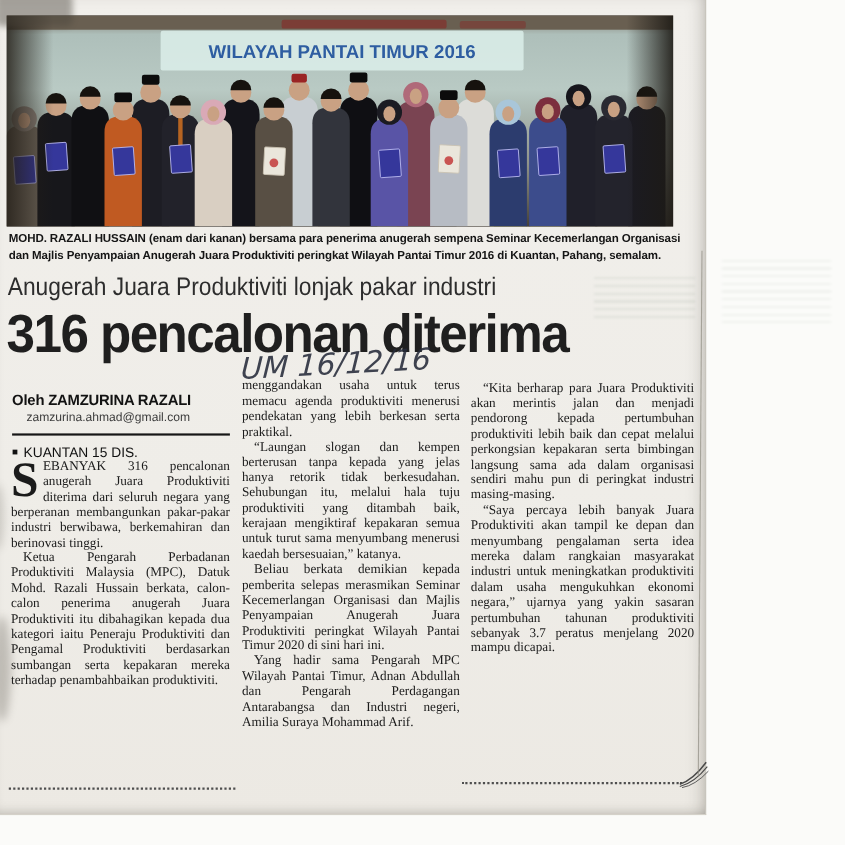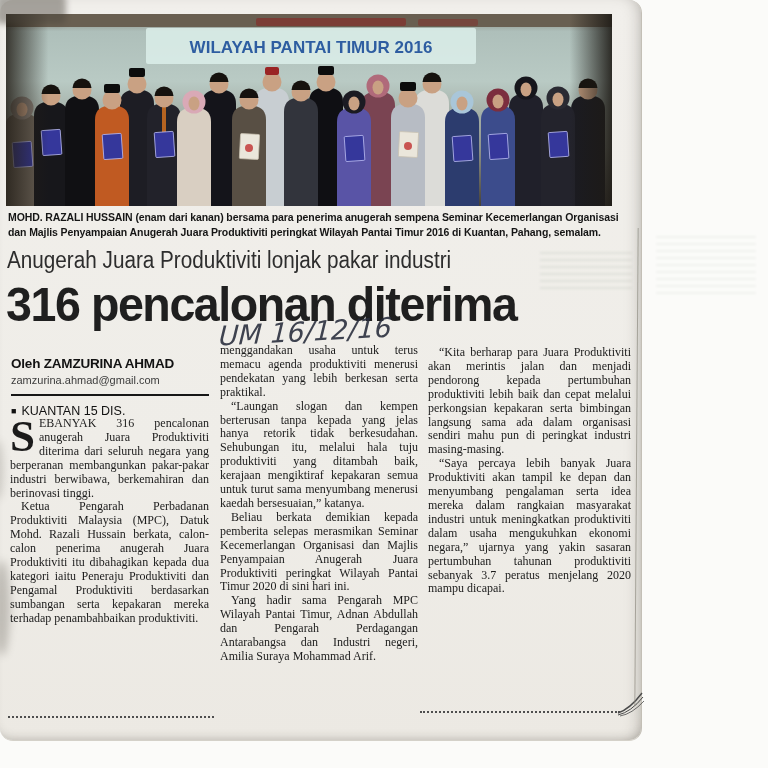--- a/index.html
+++ b/index.html
@@ -8,21 +8,20 @@
     background:#fbfbf9;
     font-family:"Liberation Sans",sans-serif;
     color:#1c1c1c;
   }
   .paper{
     position:absolute;left:0;top:0;width:641px;height:740px;
     background:linear-gradient(180deg,#f1efeb 0%,#efede8 60%,#ece9e3 100%);
     border-right:1px solid #c3bfb6;
     border-bottom:1px solid #d4d1c9;
     box-shadow:inset -10px 0 16px -10px rgba(60,55,45,.35), inset 0 -8px 12px -9px rgba(60,55,45,.3);
-    border-radius:13px;
   }
   .photo-wrap{position:absolute;left:6px;top:14px;width:606px;height:192px;background:#3a352d;overflow:hidden;}
   .photo-wrap svg{display:block;}
   .caption{
     position:absolute;left:8px;top:210px;width:618px;
     font-weight:700;font-size:10.5px;line-height:14.5px;letter-spacing:-0.1px;color:#151515;
   }
   .kicker{
     position:absolute;left:7px;top:247px;
     font-size:23px;font-weight:400;color:#2d2d2d;white-space:nowrap;
@@ -34,21 +33,21 @@
     letter-spacing:-1.5px;transform:scaleX(.95);transform-origin:left center;
   }
   .annotation{
     position:absolute;left:219px;top:316px;
     font-family:"DejaVu Sans",sans-serif;font-style:italic;font-weight:400;
     font-size:27px;color:#262b3a;transform:rotate(-3deg) skewX(-6deg);
     opacity:.88;white-space:nowrap;
   }
   .byline-block{position:absolute;left:11px;top:356px;width:198px;}
   .byline{font-size:13.5px;font-weight:700;color:#121212;letter-spacing:-0.2px;}
-  .email{font-size:11px;color:#3c3c3c;margin-top:3px;}
+  .email{font-size:11px;color:#3c3c3c;margin-top:3px;margin-left:13px;}
   .byline-rule{height:2px;background:#161616;margin-top:8px;width:198px;}
   .dateline{margin-top:8px;font-size:12.5px;font-weight:400;color:#111;}
   .dateline .sq{font-size:9px;position:relative;top:-1px;margin-right:5px;}
   .col{
     position:absolute;
     font-family:"Liberation Serif",serif;
     font-size:12px;line-height:13.9px;text-align:justify;color:#1b1b1b;
   }
   .col p{margin:0;text-indent:11px;}
   .col p.noindent{text-indent:0;}
@@ -239,21 +238,21 @@
 
   <div class="caption">MOHD. RAZALI HUSSAIN (enam dari kanan) bersama para penerima anugerah sempena Seminar Kecemerlangan Organisasi dan Majlis Penyampaian Anugerah Juara Produktiviti peringkat Wilayah Pantai Timur 2016 di Kuantan, Pahang, semalam.</div>
 
   <div class="kicker">Anugerah Juara Produktiviti lonjak pakar industri</div>
 
   <div class="headline">316 pencalonan diterima</div>
 
   <div class="annotation">UM 16/12/16</div>
 
   <div class="byline-block">
-    <div class="byline">Oleh ZAMZURINA AHMAD</div>
+    <div class="byline">Oleh ZAMZURINA RAZALI</div>
     <div class="email">zamzurina.ahmad@gmail.com</div>
     <div class="byline-rule"></div>
     <div class="dateline">
       <span class="sq">■</span><span>KUANTAN 15 DIS.</span>
     </div>
   </div>
 
   <div class="col col-1">
     <p class="noindent"><span class="dropcap">S</span><span>EBANYAK 316 pencalonan anugerah Juara Produktiviti diterima dari seluruh negara yang berperanan membangunkan pakar-pakar industri berwibawa, berkemahiran dan berinovasi tinggi.</span></p>
     <p>Ketua Pengarah Perbadanan Produktiviti Malaysia (MPC), Datuk Mohd. Razali Hussain berkata, calon-calon penerima anugerah Juara Produktiviti itu dibahagikan kepada dua kategori iaitu Peneraju Produktiviti dan Pengamal Produktiviti berdasarkan sumbangan serta kepakaran mereka terhadap penambahbaikan produktiviti.</p>

